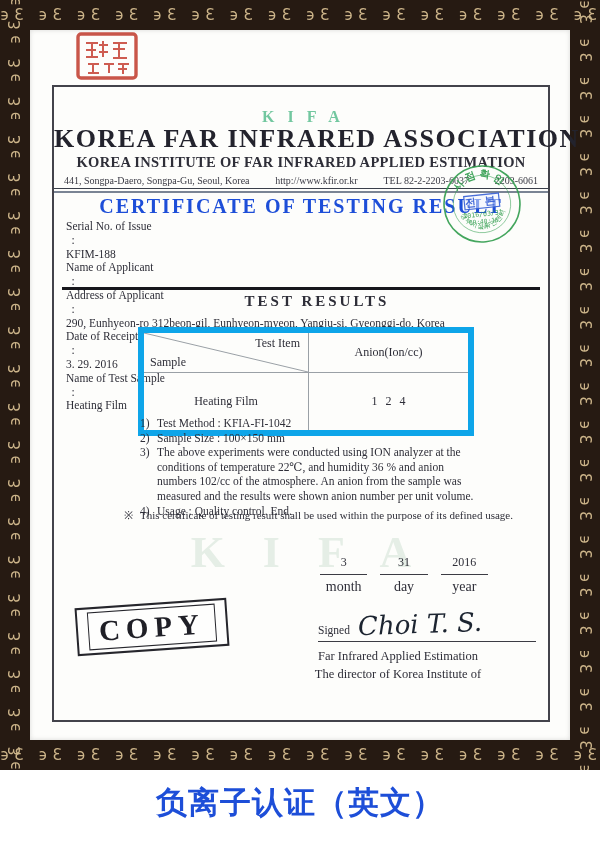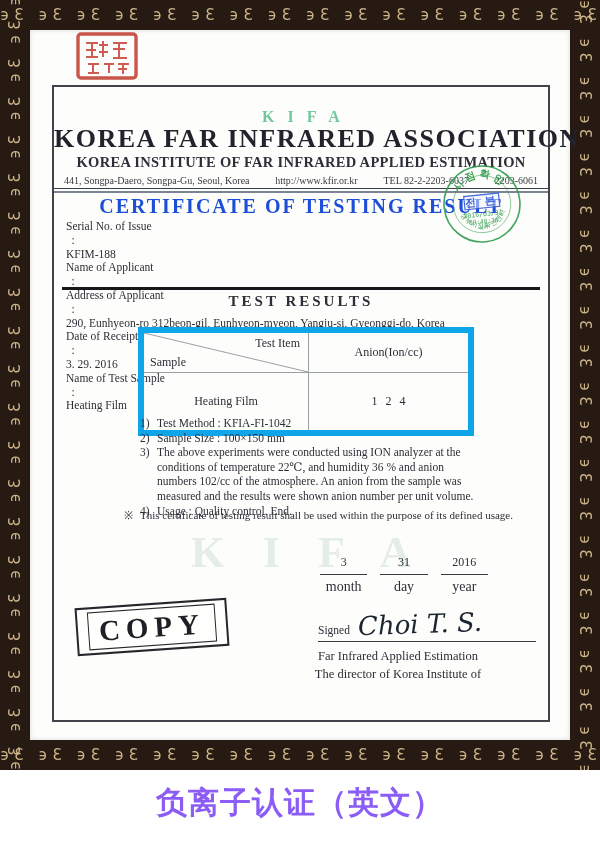--- a/index.html
+++ b/index.html
@@ -37,21 +37,21 @@
     font-size:20px;font-weight:700;letter-spacing:2px;color:#1d4ed8;}
   
   .fields{position:absolute;top:133px;left:12px;right:12px;}
   .frow{display:flex;line-height:13.8px;font-size:11.5px;flex-direction:column;}
   .flabel{width:130px;flex:none;}
   .fcolon{width:14px;flex:none;text-align:center;}
   .fvalue{flex:1;white-space:nowrap;}
   .thick-rule{position:absolute;top:200px;left:8px;right:8px;height:3px;background:#17171c;}
   
   .tr-heading{position:absolute;top:206px;left:0;width:100%;text-align:center;
-    font-size:15px;letter-spacing:3px;font-weight:600;}
+    font-size:15px;letter-spacing:3px;font-weight:600;padding-left:16px;}
   .rtable{position:absolute;top:240px;left:84px;width:324px;border:6px solid #0ea5e9;font-size:12px;}
   .rt-header{display:flex;height:39px;border-bottom:1px solid #9aa0a6;}
   .rt-corner{width:164px;flex:none;position:relative;border-right:1px solid #9aa0a6;}
   .rt-corner .diag{position:absolute;left:0;top:0;width:100%;height:100%;}
   .corner-top{position:absolute;top:3px;right:8px;}
   .corner-bottom{position:absolute;bottom:2px;left:6px;}
   .rt-col{flex:1;display:flex;align-items:center;justify-content:center;}
   .rt-row{display:flex;height:57px;}
   .rt-sample{width:164px;flex:none;border-right:1px solid #9aa0a6;display:flex;align-items:center;justify-content:center;}
   .rt-value{flex:1;display:flex;align-items:center;justify-content:center;letter-spacing:8px;padding-left:8px;}
@@ -85,21 +85,21 @@
     font-weight:600;color:#1f1f26;line-height:34px;}
   .director{position:absolute;top:560px;left:232px;width:224px;text-align:center;
     font-size:12.5px;line-height:18px;}
   
   .red-seal{position:absolute;left:45px;top:1px;width:64px;height:50px;}
   .green-stamp{position:absolute;left:412px;top:134px;width:80px;height:80px;
     transform:rotate(-6deg);opacity:.93;}
   
   .caption{position:absolute;top:782px;left:0;width:100%;text-align:center;
     font-family:"DejaVu Sans","Liberation Sans",sans-serif;font-weight:800;
-    font-size:31px;color:#8b5cf6;letter-spacing:1px;}
+    font-size:31px;color:#1d4ed8;letter-spacing:1px;}
 </style>
 </head>
 <body>
 
 <div class="frame">
   <div class="strip top">϶Ɛ ϶Ɛ ϶Ɛ ϶Ɛ ϶Ɛ ϶Ɛ ϶Ɛ ϶Ɛ ϶Ɛ ϶Ɛ ϶Ɛ ϶Ɛ ϶Ɛ ϶Ɛ ϶Ɛ ϶Ɛ ϶Ɛ ϶Ɛ ϶Ɛ ϶Ɛ ϶Ɛ ϶Ɛ ϶Ɛ ϶Ɛ ϶Ɛ ϶Ɛ</div>
   <div class="strip bottom">϶Ɛ ϶Ɛ ϶Ɛ ϶Ɛ ϶Ɛ ϶Ɛ ϶Ɛ ϶Ɛ ϶Ɛ ϶Ɛ ϶Ɛ ϶Ɛ ϶Ɛ ϶Ɛ ϶Ɛ ϶Ɛ ϶Ɛ ϶Ɛ ϶Ɛ ϶Ɛ ϶Ɛ ϶Ɛ ϶Ɛ ϶Ɛ ϶Ɛ ϶Ɛ</div>
   <div class="strip left">϶Ɛ ϶Ɛ ϶Ɛ ϶Ɛ ϶Ɛ ϶Ɛ ϶Ɛ ϶Ɛ ϶Ɛ ϶Ɛ ϶Ɛ ϶Ɛ ϶Ɛ ϶Ɛ ϶Ɛ ϶Ɛ ϶Ɛ ϶Ɛ ϶Ɛ ϶Ɛ ϶Ɛ ϶Ɛ ϶Ɛ ϶Ɛ ϶Ɛ ϶Ɛ</div>
   <div class="strip right">϶Ɛ ϶Ɛ ϶Ɛ ϶Ɛ ϶Ɛ ϶Ɛ ϶Ɛ ϶Ɛ ϶Ɛ ϶Ɛ ϶Ɛ ϶Ɛ ϶Ɛ ϶Ɛ ϶Ɛ ϶Ɛ ϶Ɛ ϶Ɛ ϶Ɛ ϶Ɛ ϶Ɛ ϶Ɛ ϶Ɛ ϶Ɛ ϶Ɛ ϶Ɛ</div>
 </div>

